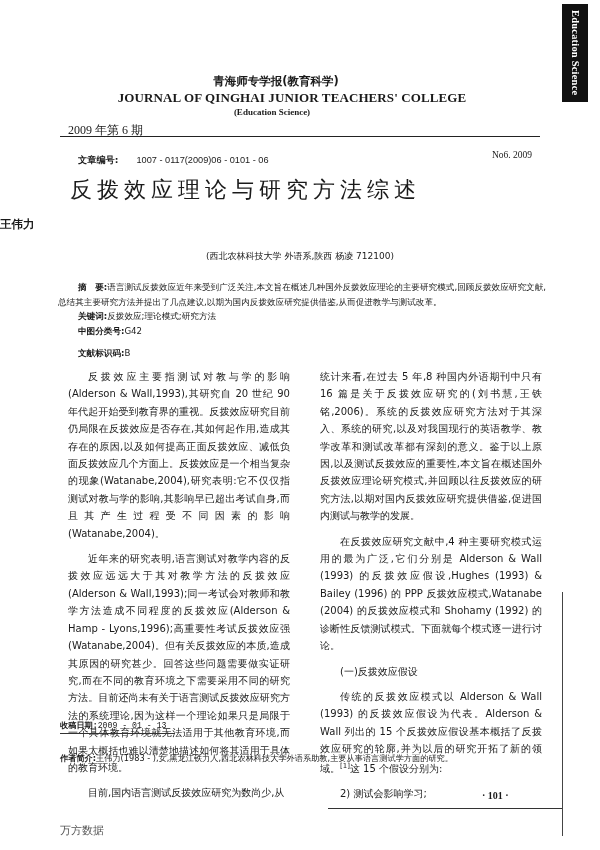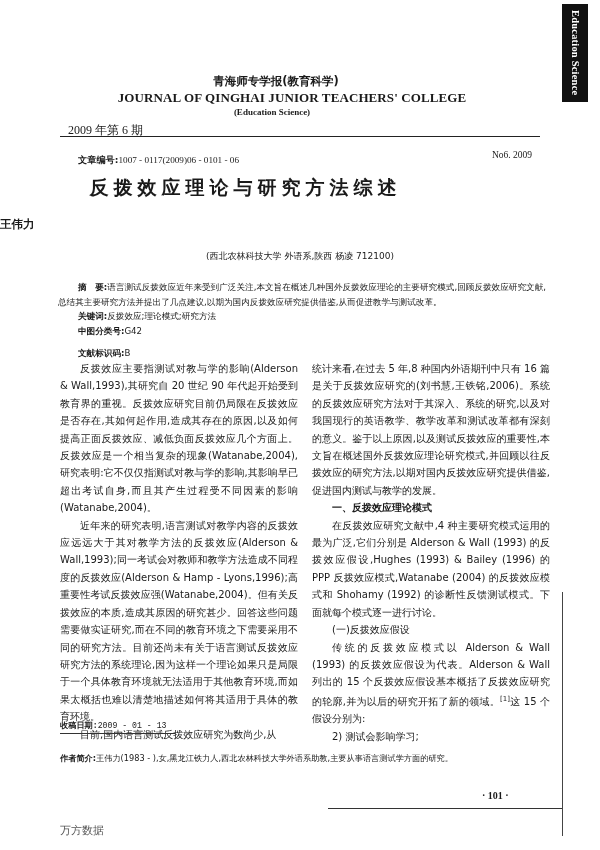--- a/index.html
+++ b/index.html
@@ -16,28 +16,28 @@
     writing-mode: vertical-rl; font-family: "Liberation Serif", serif; font-weight: bold;
     font-size: 10.5px; letter-spacing: 0.2px; white-space: nowrap;
   }
   .journal-cn { left: 0; width: 552px; top: 74px; text-align: center; font-size: 11.5px; font-weight: bold; font-family: "DejaVu Sans", sans-serif; }
   .journal-en { left: 0; width: 584px; top: 90px; text-align: center; font-size: 13px; font-weight: bold; font-family: "Liberation Serif", serif; letter-spacing: 0.1px; }
   .journal-sub { left: 0; width: 544px; top: 107px; text-align: center; font-size: 9px; font-weight: bold; font-family: "Liberation Serif", serif; }
   .issue-left { left: 68px; top: 122px; font-size: 12px; font-family: "Liberation Serif", serif; }
   .issue-right { left: 492px; top: 122px; font-size: 9.5px; font-family: "Liberation Serif", serif; margin-top: 28px; }
   .header-rule { left: 60px; top: 136px; width: 480px; height: 1px; background: #222; }
   .article-no { left: 78px; top: 154px; font-size: 9.2px; font-family: "DejaVu Sans", sans-serif; font-weight: bold; }
-  .title { left: 0; width: 491px; top: 175px; text-align: center; font-size: 19px; font-weight: bold; letter-spacing: 5px; font-family: "DejaVu Sans", sans-serif; }
+  .title { left: 0; width: 491px; top: 175px; text-align: center; font-size: 22px; font-weight: normal; letter-spacing: 5px; font-family: "DejaVu Sans", sans-serif; }
   .author { left: 0; width: 600px; top: 217px; font-size: 11.5px; font-weight: bold; font-family: "DejaVu Sans", sans-serif; }
   .affil { left: 0; width: 600px; top: 250px; text-align: center; font-size: 9px; font-family: "DejaVu Sans", sans-serif; }
   .abstract { left: 58px; top: 280px; width: 488px; font-size: 8.6px; line-height: 15px; font-family: "DejaVu Sans", sans-serif; text-indent: 20px; text-align: justify; }
   .meta-line { left: 78px; font-size: 8.6px; font-family: "DejaVu Sans", sans-serif; }
   .label-bold { font-weight: bold; }
   .col { font-size: 10px; line-height: 17.4px; text-align: justify; font-family: "DejaVu Sans", sans-serif; }
-  .col p { margin: 0; text-indent: 2em; }
+  .col p { margin: 8px; text-indent: 2em; }
   .col-left { left: 60px; top: 360px; width: 238px; }
   .col-right { left: 312px; top: 360px; width: 238px; }
   .col p.noindent { text-indent: 0; }
   .col .heading { font-weight: bold; }
   .footnote-rule { left: 60px; top: 733px; width: 115px; height: 1px; background: #333; }
   .footnote { left: 60px; font-size: 8.2px; font-family: "DejaVu Sans", sans-serif; }
   .page-num { left: 482px; top: 790px; font-size: 10px; font-weight: bold; font-family: "Liberation Serif", serif; }
   .footer-rule { left: 328px; top: 808px; width: 234px; height: 1px; background: #333; }
   .vline { left: 562px; top: 592px; width: 1px; height: 244px; background: #444; }
   .watermark { left: 60px; top: 823px; font-size: 11px; color: #555; font-family: "DejaVu Serif", serif; }
@@ -51,21 +51,21 @@
 </div>
 
 <div class="abs journal-cn">青海师专学报(教育科学)</div>
 <div class="abs journal-en">JOURNAL OF QINGHAI JUNIOR TEACHERS' COLLEGE</div>
 <div class="abs journal-sub">(Education Science)</div>
 <div class="abs issue-left">2009 年第 6 期</div>
 <div class="abs issue-right">No6. 2009</div>
 <div class="abs header-rule"></div>
 
 <div class="abs article-no">
-  <span>文章编号:</span><span style="font-weight:normal;font-family:Liberation Serif, serif;">1007 - 0117(2009)06 - 0101 - 06</span>
+  <span>文章编号:</span><span style="font-weight:normal;font-family:Liberation Sans, sans-serif;margin-left:18px;">1007 - 0117(2009)06 - 0101 - 06</span>
 </div>
 
 <div class="abs title">反拨效应理论与研究方法综述</div>
 <div class="abs author">王伟力</div>
 <div class="abs affil">(西北农林科技大学 外语系,陕西 杨凌 712100)</div>
 
 <div class="abs abstract">
   <span class="label-bold">摘　要:</span><span>语言测试反拨效应近年来受到广泛关注,本文旨在概述几种国外反拨效应理论的主要研究模式,回顾反拨效应研究文献,总结其主要研究方法并提出了几点建议,以期为国内反拨效应研究提供借鉴,从而促进教学与测试改革。</span>
 </div>
 
@@ -80,21 +80,20 @@
 </div>
 
 <div class="abs col col-left">
   <p>反拨效应主要指测试对教与学的影响(Alderson &amp; Wall,1993),其研究自 20 世纪 90 年代起开始受到教育界的重视。反拨效应研究目前仍局限在反拨效应是否存在,其如何起作用,造成其存在的原因,以及如何提高正面反拨效应、减低负面反拨效应几个方面上。反拨效应是一个相当复杂的现象(Watanabe,2004),研究表明:它不仅仅指测试对教与学的影响,其影响早已超出考试自身,而且其产生过程受不同因素的影响(Watanabe,2004)。</p>
   <p>近年来的研究表明,语言测试对教学内容的反拨效应远远大于其对教学方法的反拨效应(Alderson &amp; Wall,1993);同一考试会对教师和教学方法造成不同程度的反拨效应(Alderson &amp; Hamp - Lyons,1996);高重要性考试反拨效应强(Watanabe,2004)。但有关反拨效应的本质,造成其原因的研究甚少。回答这些问题需要做实证研究,而在不同的教育环境之下需要采用不同的研究方法。目前还尚未有关于语言测试反拨效应研究方法的系统理论,因为这样一个理论如果只是局限于一个具体教育环境就无法适用于其他教育环境,而如果太概括也难以清楚地描述如何将其适用于具体的教育环境。</p>
   <p>目前,国内语言测试反拨效应研究为数尚少,从</p>
 </div>
 
 <div class="abs col col-right">
   <p class="noindent">统计来看,在过去 5 年,8 种国内外语期刊中只有 16 篇是关于反拨效应研究的(刘书慧,王铁铭,2006)。系统的反拨效应研究方法对于其深入、系统的研究,以及对我国现行的英语教学、教学改革和测试改革都有深刻的意义。鉴于以上原因,以及测试反拨效应的重要性,本文旨在概述国外反拨效应理论研究模式,并回顾以往反拨效应的研究方法,以期对国内反拨效应研究提供借鉴,促进国内测试与教学的发展。</p>
-  <p class="heading">一、反拨效应理论模式</p>
   <p>在反拨效应研究文献中,4 种主要研究模式运用的最为广泛,它们分别是 Alderson &amp; Wall (1993) 的反拨效应假设,Hughes (1993) &amp; Bailey (1996) 的 PPP 反拨效应模式,Watanabe (2004) 的反拨效应模式和 Shohamy (1992) 的诊断性反馈测试模式。下面就每个模式逐一进行讨论。</p>
   <p>(一)反拨效应假设</p>
   <p><span>传统的反拨效应模式以 Alderson &amp; Wall (1993) 的反拨效应假设为代表。Alderson &amp; Wall 列出的 15 个反拨效应假设基本概括了反拨效应研究的轮廓,并为以后的研究开拓了新的领域。</span><sup>[1]</sup><span>这 15 个假设分别为:</span></p>
   <p>2) 测试会影响学习;</p>
 </div>
 
 <div class="abs footnote-rule"></div>
 <div class="abs footnote" style="top:720px;font-family:Liberation Mono, monospace;">
   <span class="label-bold">收稿日期:</span><span>2009 - 01 - 13</span>
 </div>

